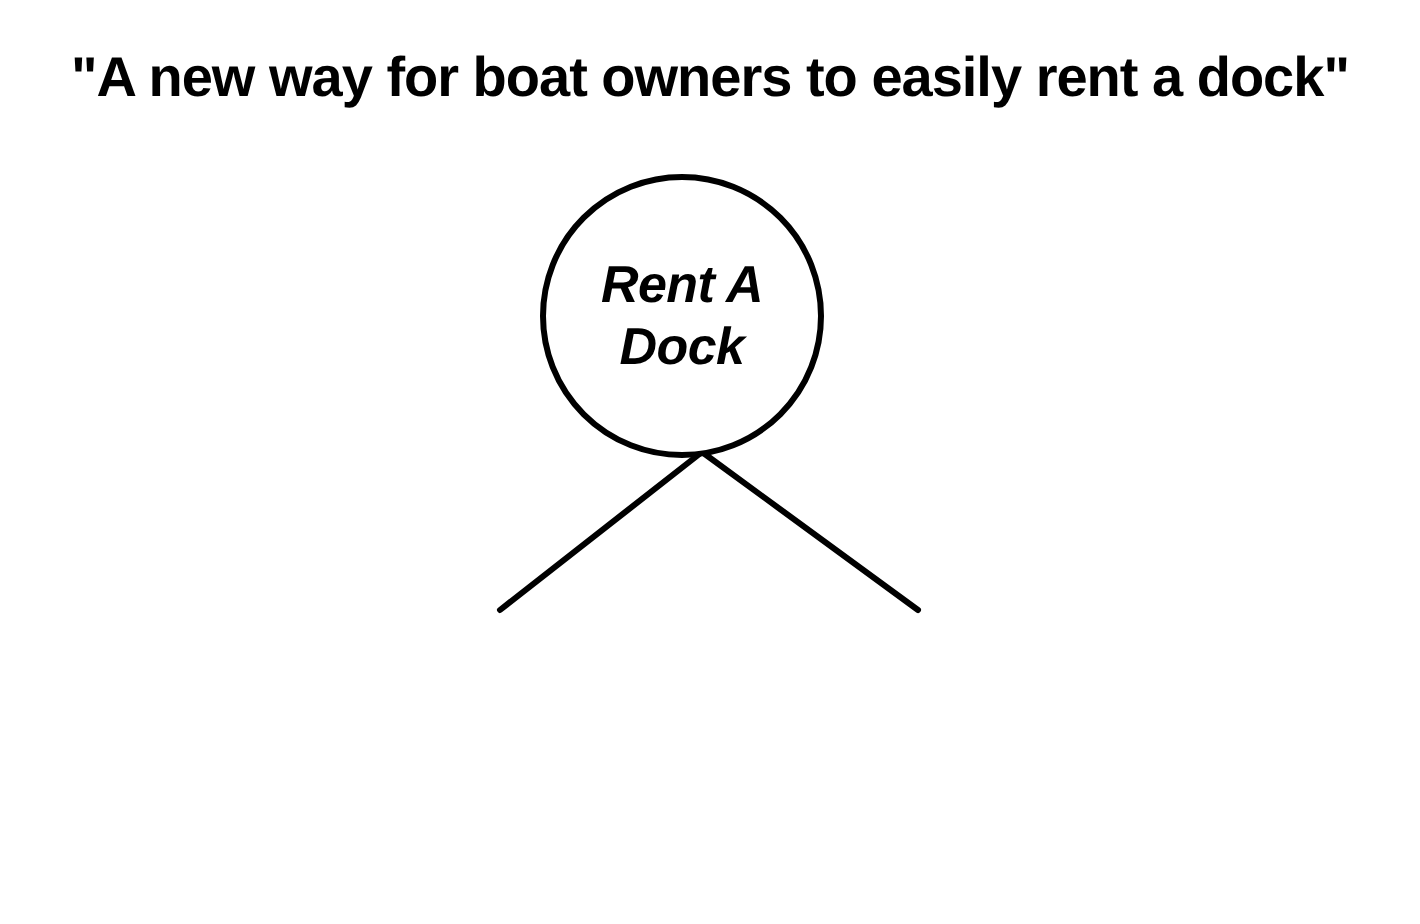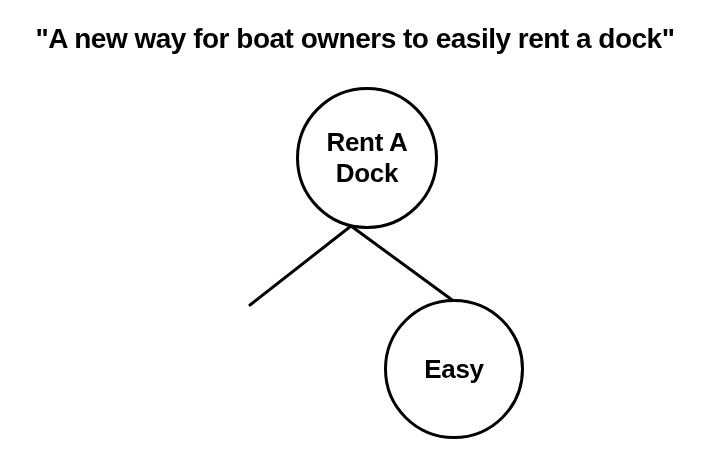--- a/index.html
+++ b/index.html
@@ -47,24 +47,25 @@
     box-sizing: border-box;
     border: 3px solid #000000;
     border-radius: 50%;
     background: #ffffff;
     display: flex;
     align-items: center;
     justify-content: center;
     z-index: 2;
   }
   .node-root {
-    left: 296px;
+    left: 270px;
     top: 87px;
     width: 142px;
     height: 142px;
+    font-style: italic;
   }
   .node-left {
     left: 186px;
     top: 299px;
     width: 140px;
     height: 140px;
   }
   .node-right {
     left: 384px;
     top: 299px;
@@ -93,17 +94,14 @@
     <line x1="351" y1="226" x2="250" y2="305" stroke="#000000"></line>
     <line x1="351" y1="226" x2="459" y2="305" stroke="#000000"></line>
   </svg>
 
   <div class="node node-root">
     <span class="node-label">Rent A
 Dock</span>
   </div>
 
 
-  <div class="node node-right">
-    <span class="node-label">Easy</span>
-  </div>
 
 </div>
 
 </body></html>

